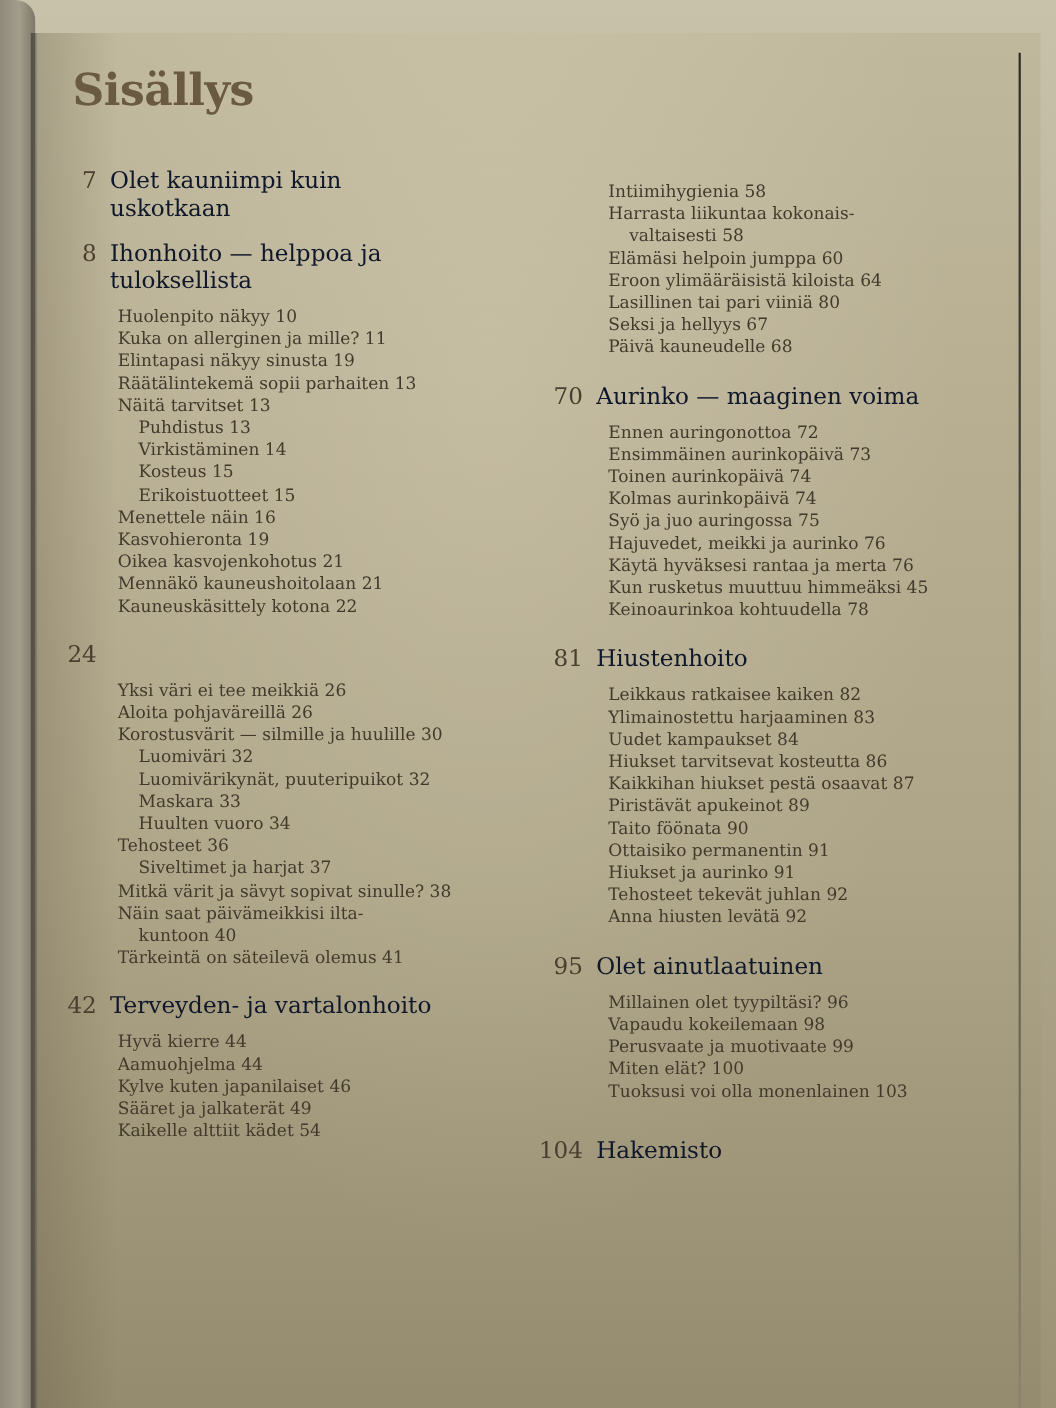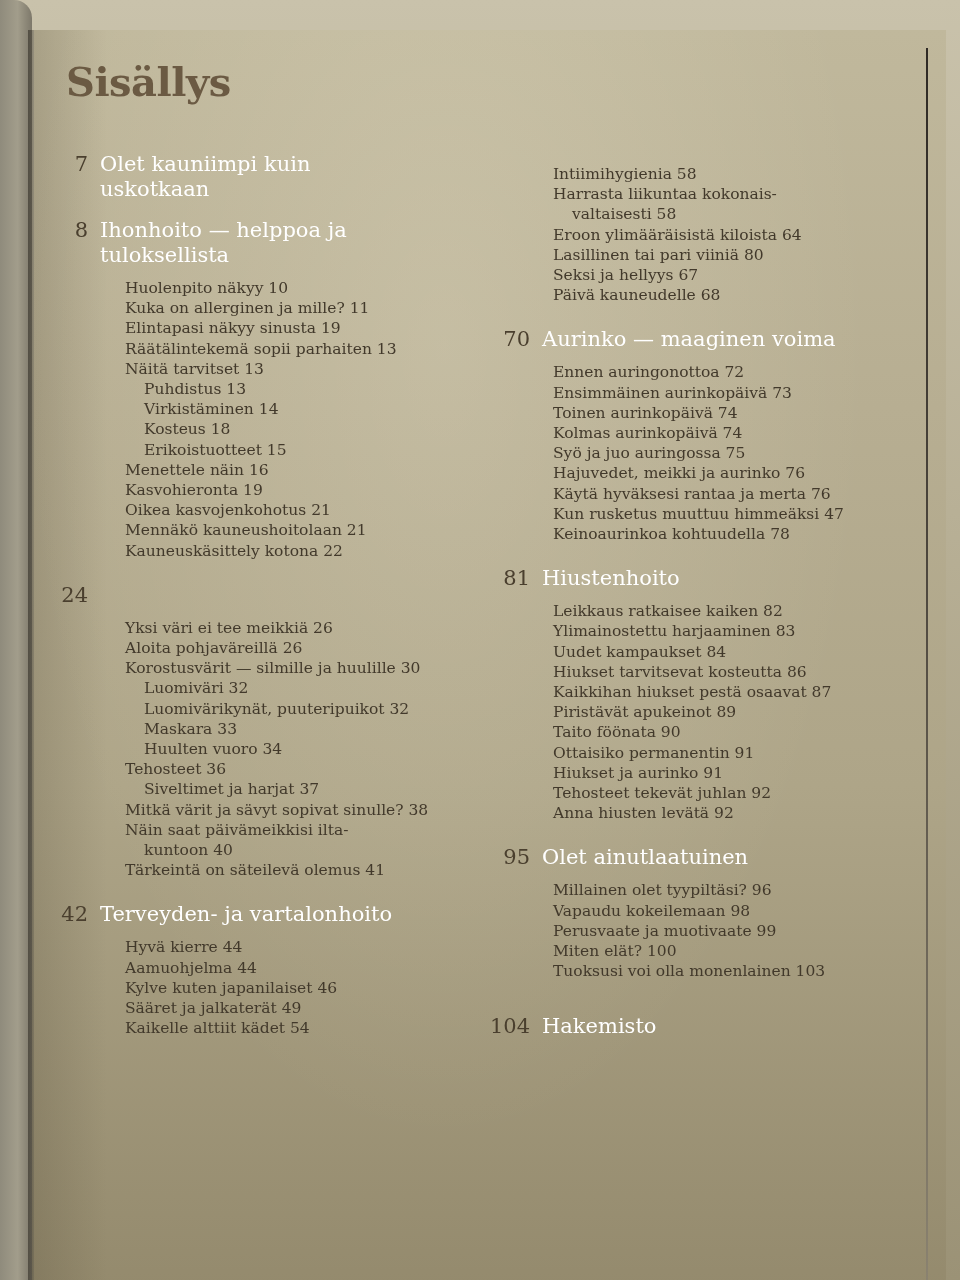--- a/index.html
+++ b/index.html
@@ -90,38 +90,38 @@
       padding-right: 12px;
       box-sizing: border-box;
       font-size: 21px;
       line-height: 25px;
       color: #4a3f2e;
     }
     .col-right .chapter-num { width: 56px; text-align: right; }
     .chapter-title {
       font-size: 21px;
       line-height: 25px;
-      color: #ffffff;
+      color: #0f172a;
       max-width: 280px;
     }
     .col-right .chapter-title { max-width: 340px; }
     .entries {
       margin: 10px 0 0 0;
       padding: 0;
       list-style: none;
     }
     .entry {
       font-size: 15.5px;
       line-height: 20.2px;
       color: #42392b;
       white-space: nowrap;
     }
     .entry.sub { padding-left: 19px; }
     .entry.cont { padding-left: 19px; }
-    .col-left .entries { margin-left: 75px; }
+    .col-left .entries { margin-left: 57px; }
     .col-right .entries { margin-left: 67px; }
     .gap-l { height: 22px; }
     .gap-m { height: 16px; }
     .gap-s { height: 10px; }
   </style>
 </head>
 <body>
 
 <div class="backdrop"></div>
 <div class="page-stack"></div>
@@ -148,21 +148,21 @@
     <div class="chapter-title">Ihonhoito — helppoa ja tuloksellista</div>
   </div>
   <ul class="entries">
     <li class="entry">Huolenpito näkyy 10</li>
     <li class="entry">Kuka on allerginen ja mille? 11</li>
     <li class="entry">Elintapasi näkyy sinusta 19</li>
     <li class="entry">Räätälintekemä sopii parhaiten 13</li>
     <li class="entry">Näitä tarvitset 13</li>
     <li class="entry sub">Puhdistus 13</li>
     <li class="entry sub">Virkistäminen 14</li>
-    <li class="entry sub">Kosteus 18</li>
+    <li class="entry sub">Kosteus 15</li>
     <li class="entry sub">Erikoistuotteet 15</li>
     <li class="entry">Menettele näin 16</li>
     <li class="entry">Kasvohieronta 19</li>
     <li class="entry">Oikea kasvojenkohotus 21</li>
     <li class="entry">Mennäkö kauneushoitolaan 21</li>
     <li class="entry">Kauneuskäsittely kotona 22</li>
   </ul>
 
   <div class="gap-l"></div>
 
@@ -199,41 +199,42 @@
     <li class="entry">Kaikelle alttiit kädet 54</li>
   </ul>
 </div>
 
 <div class="col col-right">
 
   <ul class="entries" style="margin-top:0">
     <li class="entry">Intiimihygienia 58</li>
     <li class="entry">Harrasta liikuntaa kokonais-</li>
     <li class="entry cont">valtaisesti 58</li>
+    <li class="entry">Elämäsi helpoin jumppa 60</li>
     <li class="entry">Eroon ylimääräisistä kiloista 64</li>
     <li class="entry">Lasillinen tai pari viiniä 80</li>
     <li class="entry">Seksi ja hellyys 67</li>
     <li class="entry">Päivä kauneudelle 68</li>
   </ul>
 
   <div class="gap-l"></div>
 
   <div class="chapter">
     <div class="chapter-num">70</div>
     <div class="chapter-title">Aurinko — maaginen voima</div>
   </div>
   <ul class="entries">
     <li class="entry">Ennen auringonottoa 72</li>
     <li class="entry">Ensimmäinen aurinkopäivä 73</li>
     <li class="entry">Toinen aurinkopäivä 74</li>
     <li class="entry">Kolmas aurinkopäivä 74</li>
     <li class="entry">Syö ja juo auringossa 75</li>
     <li class="entry">Hajuvedet, meikki ja aurinko 76</li>
     <li class="entry">Käytä hyväksesi rantaa ja merta 76</li>
-    <li class="entry">Kun rusketus muuttuu himmeäksi 47</li>
+    <li class="entry">Kun rusketus muuttuu himmeäksi 45</li>
     <li class="entry">Keinoaurinkoa kohtuudella 78</li>
   </ul>
 
   <div class="gap-l"></div>
 
   <div class="chapter">
     <div class="chapter-num">81</div>
     <div class="chapter-title">Hiustenhoito</div>
   </div>
   <ul class="entries">

